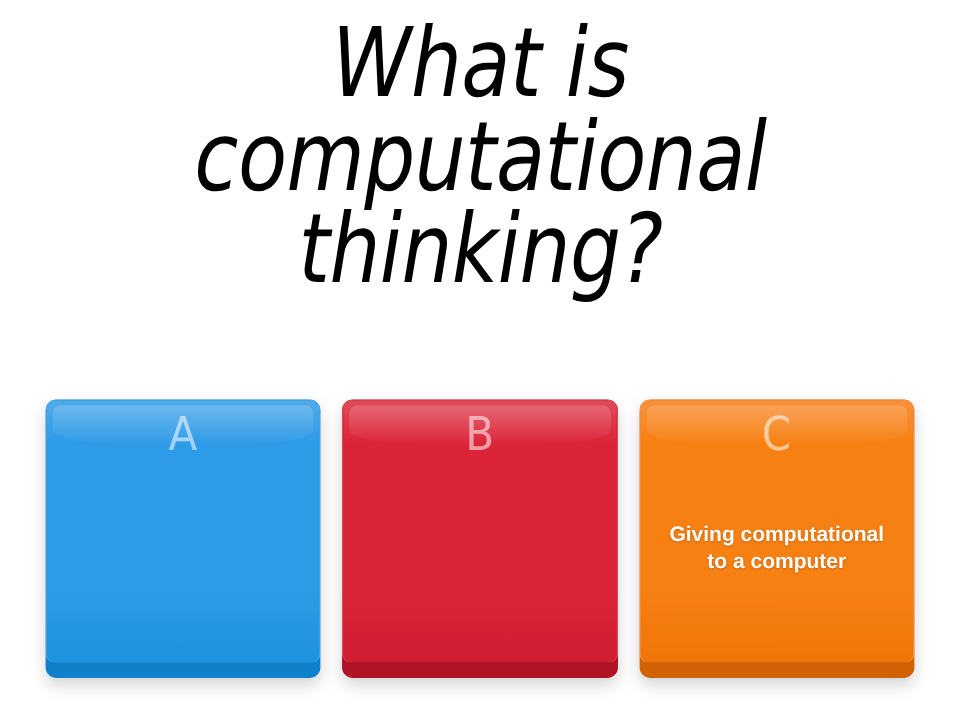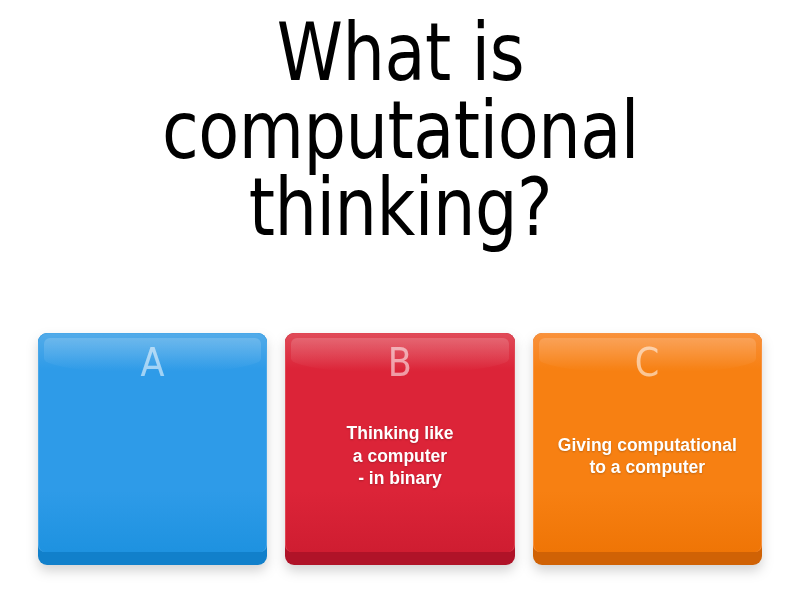--- a/index.html
+++ b/index.html
@@ -28,20 +28,21 @@
   .question-area {
     position: absolute;
     left: 0;
     top: 14px;
     width: 800px;
     height: 290px;
     display: flex;
     align-items: flex-start;
     justify-content: center;
     padding: 0 24px;
+    font-style: italic;
   }
 
   .question-text {
     font-family: "DejaVu Sans Condensed", "Liberation Sans Narrow", "Liberation Sans", sans-serif;
     font-size: 80px;
     line-height: 0.97;
     font-weight: 300;
     color: #000000;
     text-align: center;
     letter-spacing: -0.5px;
@@ -184,23 +185,20 @@
       <div class="card-base"></div>
       <div class="card-face">
         <div class="card-letter">A</div>
       </div>
     </div>
 
     <div class="answer-card card-b">
       <div class="card-base"></div>
       <div class="card-face">
         <div class="card-letter">B</div>
-        <div class="card-text">Thinking like
-a computer
-- in binary</div>
       </div>
     </div>
 
     <div class="answer-card card-c">
       <div class="card-base"></div>
       <div class="card-face">
         <div class="card-letter">C</div>
         <div class="card-text">Giving computational
 to a computer</div>
       </div>

